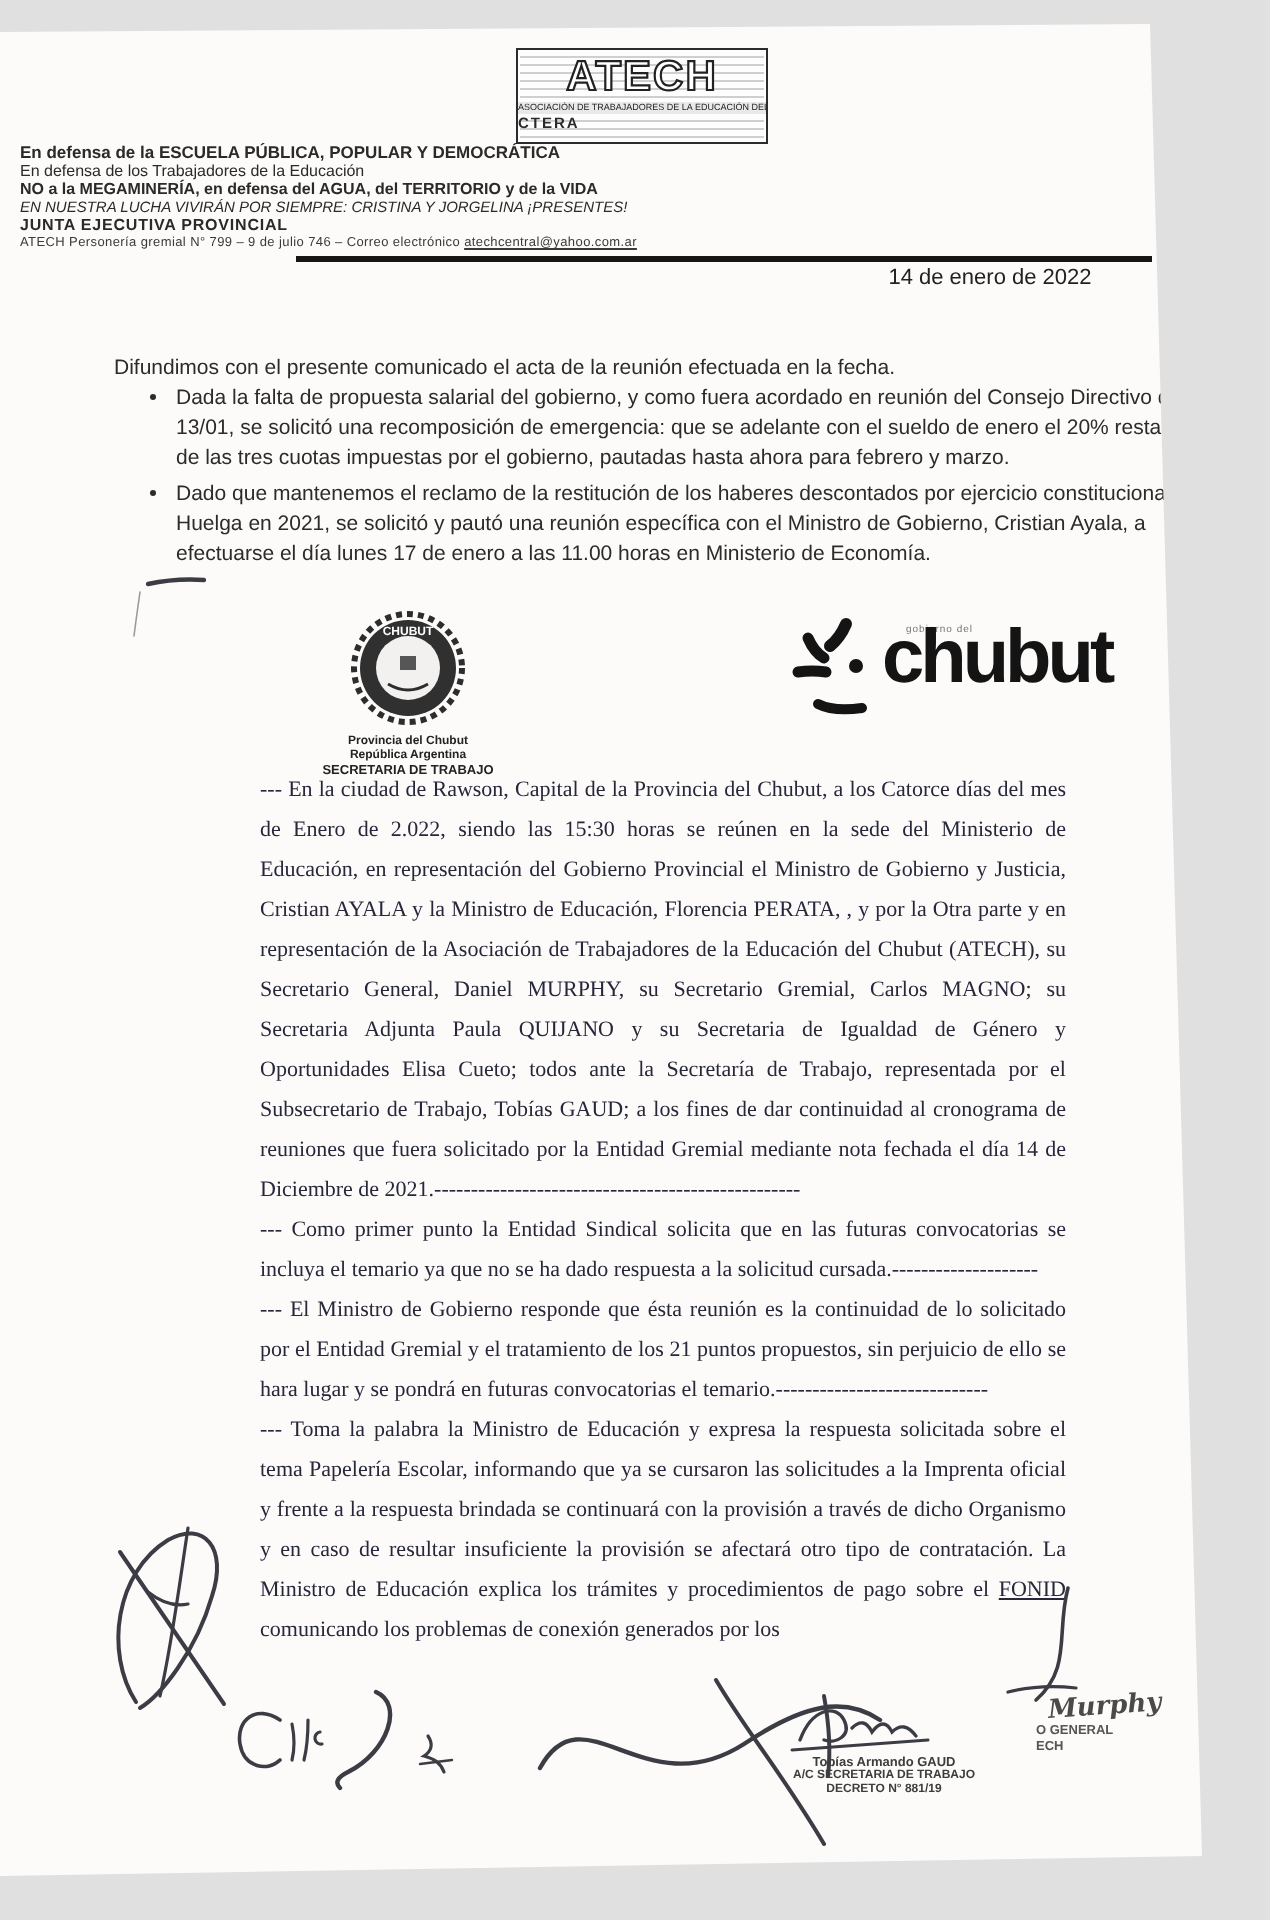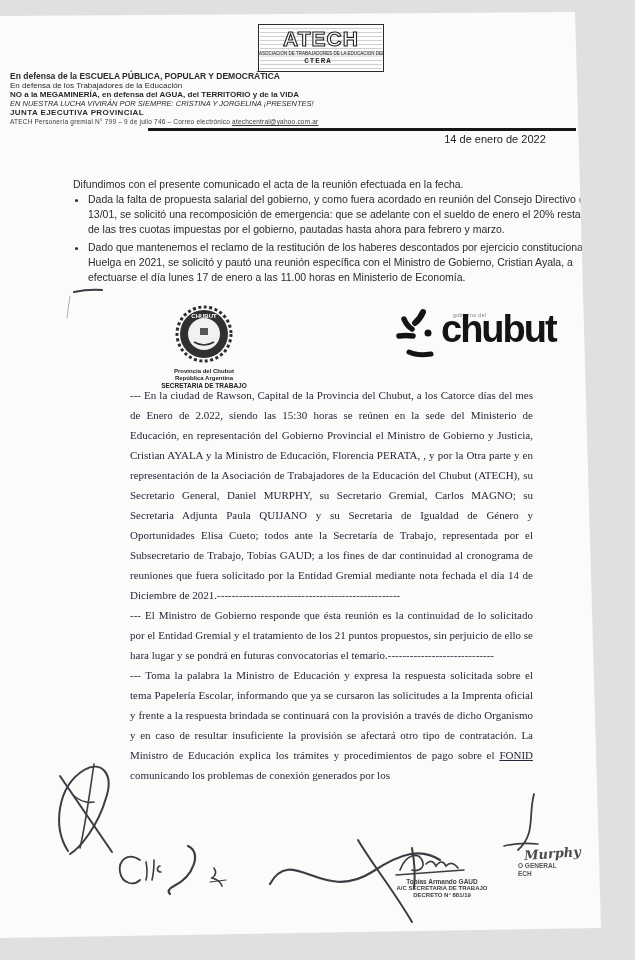--- a/index.html
+++ b/index.html
@@ -20,26 +20,26 @@
   .rule{left:148px;top:128px;width:428px;height:3px;background:#161616;}
   
   .atech-box{left:258px;top:24px;width:124px;height:46px;border:1.5px solid #2b2b2b;
      box-shadow:0 0 0 1px #fff inset;
      background:repeating-linear-gradient(180deg,#fdfdfd 0 3px,#cfcfcf 3px 4px);
      text-align:center;overflow:hidden;}
   .atech-name{font-size:21px;font-weight:800;letter-spacing:1px;color:#fff;
      -webkit-text-stroke:1.1px #222;line-height:24px;margin-top:2px;}
   .atech-sub{font-size:4.5px;color:#1d1d1d;background:#e9e9e9;line-height:6px;
      white-space:nowrap;overflow:hidden;}
-  .atech-aff{font-size:7.5px;font-weight:800;color:#2a2a2a;text-align:center;
-     padding-right:6px;letter-spacing:1px;line-height:9px;font-family:Liberation Mono, monospace;}
+  .atech-aff{font-size:7.5px;font-weight:800;color:#2a2a2a;text-align:left;
+     padding-right:6px;letter-spacing:1px;line-height:9px;}
   
   .date{left:420px;top:133px;width:150px;text-align:center;font-size:11px;color:#222;}
   .salutation{left:57px;top:163px;font-size:10.5px;color:#2b2b2b;}
-  .intro{left:57px;top:178px;font-size:10.5px;color:#2b2b2b;margin-left:16px;}
+  .intro{left:57px;top:178px;font-size:10.5px;color:#2b2b2b;}
   .bullets{left:62px;top:192px;width:516px;margin:0;padding:0 0 0 26px;
      font-size:10.5px;color:#2b2b2b;line-height:15px;}
   .bullets li{margin-bottom:3px;}
   
   .seal-wrap{left:148px;top:304px;width:112px;text-align:center;}
   .seal-cap{font-size:6px;font-weight:bold;color:#232323;line-height:7px;}
   .seal-cap.big{font-size:6.5px;}
   .wordmark{left:395px;top:306px;width:175px;height:56px;}
   .wm-sup{position:absolute;left:58px;top:6px;font-size:5px;color:#777;letter-spacing:.5px;}
   .wm-text{position:absolute;left:46px;top:2px;font-size:38px;font-weight:800;
@@ -115,20 +115,21 @@
         <path d="M9,13 q3,7 8,10" stroke="#141414" stroke-width="5.5" stroke-linecap="round" fill="none"></path>
         <path d="M4,30 q7,-1 14,0" stroke="#141414" stroke-width="5.5" stroke-linecap="round" fill="none"></path>
         <path d="M14,46 q8,4 22,2" stroke="#141414" stroke-width="5" stroke-linecap="round" fill="none"></path>
       </svg>
       <div class="wm-sup">gobierno del</div>
       <div class="wm-text">chubut</div>
     </div>
 
     <div class="abs acta">
       <p>--- En la ciudad de Rawson, Capital de la Provincia del Chubut, a los Catorce días del mes de Enero de 2.022, siendo las 15:30 horas se reúnen en la sede del Ministerio de Educación, en representación del Gobierno Provincial el Ministro de Gobierno y Justicia, Cristian AYALA y la Ministro de Educación, Florencia PERATA, , y por la Otra parte y en representación de la Asociación de Trabajadores de la Educación del Chubut  (ATECH), su Secretario General, Daniel MURPHY, su Secretario Gremial, Carlos MAGNO; su Secretaria Adjunta Paula QUIJANO y su Secretaria de Igualdad de Género y Oportunidades Elisa Cueto;  todos ante la Secretaría de Trabajo, representada por el Subsecretario de Trabajo, Tobías GAUD; a los fines de dar continuidad al cronograma de reuniones que fuera solicitado por la Entidad Gremial mediante nota fechada el día 14 de Diciembre de 2021.--------------------------------------------------</p>
+      <p>--- Como primer punto la Entidad Sindical solicita que en las futuras convocatorias se incluya el temario ya que no se ha dado respuesta a la solicitud cursada.--------------------</p>
       <p>--- El Ministro de Gobierno responde que ésta reunión es la continuidad de lo solicitado por el Entidad Gremial y el tratamiento de los 21 puntos propuestos, sin perjuicio de ello se hara lugar y se pondrá en futuras convocatorias el temario.-----------------------------</p>
       <p><span>--- Toma la palabra la Ministro de Educación y expresa la respuesta solicitada sobre el tema Papelería Escolar, informando que ya se cursaron las solicitudes a la Imprenta oficial y frente a la respuesta brindada se continuará con la provisión a través de dicho Organismo y en caso de resultar insuficiente la provisión se afectará otro tipo de contratación. La Ministro de Educación explica los trámites y procedimientos de pago sobre el </span><span class="fonid">FONID</span><span> comunicando los problemas de conexión generados por los</span></p>
     </div>
 
     <svg class="abs sig" style="left:50px;top:756px" width="75" height="110">
       <path d="M18,95 C2,70 8,30 34,14 C52,4 64,18 56,42 C48,70 30,92 20,98" stroke-width="2"></path>
       <path d="M10,20 L62,96" stroke-width="2"></path>
       <path d="M44,8 C40,34 36,66 30,92" stroke-width="1.6"></path>
       <path d="M24,40 q10,8 20,6" stroke-width="1.6"></path>
     </svg>

